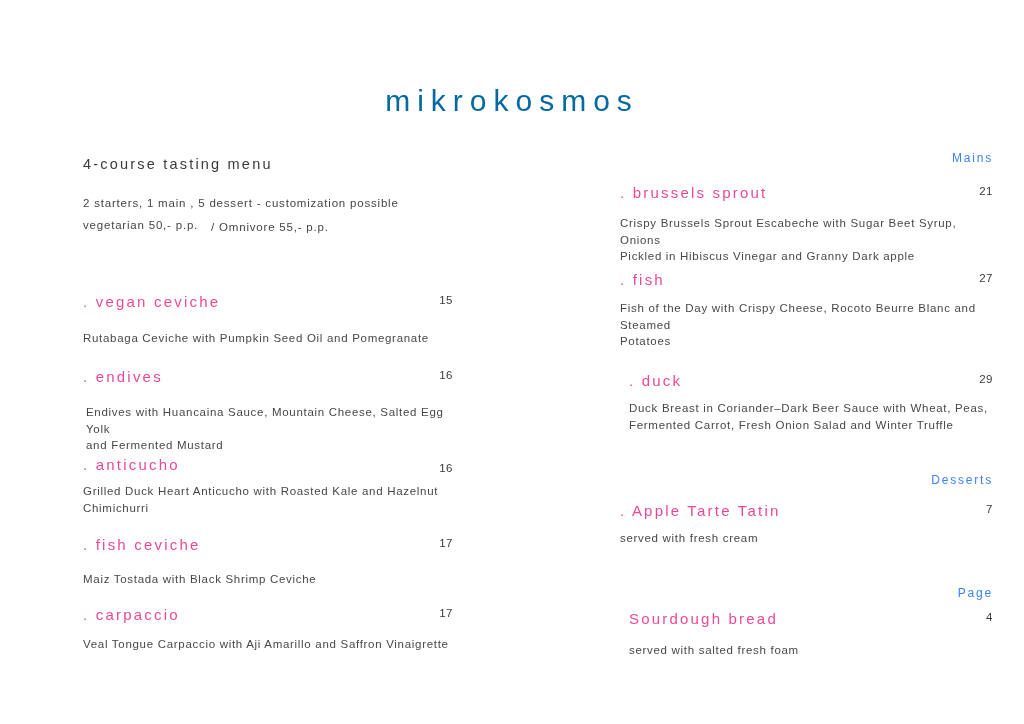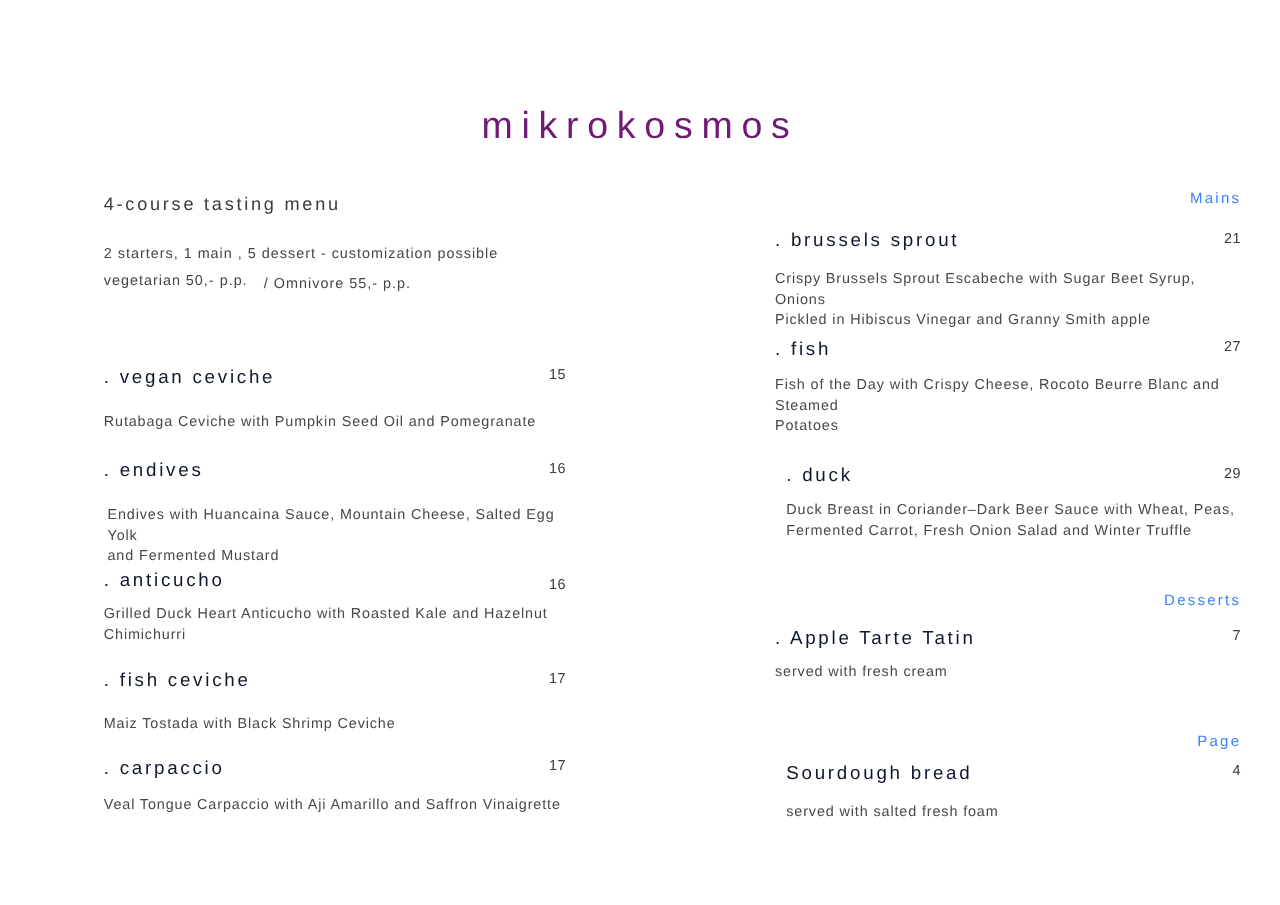--- a/index.html
+++ b/index.html
@@ -14,21 +14,21 @@
   }
   .title {
     position: absolute;
     top: 84px;
     left: 0;
     width: 100%;
     text-align: center;
     font-size: 30px;
     font-weight: 400;
     letter-spacing: 7px;
-    color: #701a75;
+    color: #0369a1;
   }
   .col { position: absolute; top: 16px; height: 100%; margin-left: 28px; }
   .col-left  { left: 55px;  width: 370px; }
   .col-right { left: 592px; width: 373px; }
   .abs { position: absolute; left: 0; right: 0; }
   .heading {
     font-size: 14.5px;
     letter-spacing: 2.2px;
     color: #3a3a3a;
   }
@@ -41,21 +41,21 @@
   .section-label {
     font-size: 12px;
     letter-spacing: 1.8px;
     color: #3b82f6;
     text-align: right;
   }
   .row { display: flex; justify-content: space-between; align-items: flex-start; }
   .item-name {
     font-size: 15px;
     letter-spacing: 2.2px;
-    color: #0f172a;
+    color: #ec4899;
   }
   .item-price {
     font-size: 11.5px;
     letter-spacing: 0.5px;
     color: #3a3a3a;
     padding-top: 1px;
     white-space: nowrap;
   }
   .desc {
     font-size: 11.5px;
@@ -122,21 +122,21 @@
 
   <div class="col col-right">
 
     <div class="section-label abs" style="top:135px">Mains</div>
 
     <div class="row abs" style="top:168px">
       <span class="item-name">. brussels sprout</span>
       <span class="item-price">21</span>
     </div>
     <div class="desc abs" style="top:199px">Crispy Brussels Sprout Escabeche with Sugar Beet Syrup, Onions
-Pickled in Hibiscus Vinegar and Granny Smith apple</div>
+Pickled in Hibiscus Vinegar and Granny Dark apple</div>
 
     <div class="row abs" style="top:255px">
       <span class="item-name">. fish</span>
       <span class="item-price">27</span>
     </div>
     <div class="desc abs" style="top:284px">Fish of the Day with Crispy Cheese, Rocoto Beurre Blanc and Steamed
 Potatoes</div>
 
     <div class="row abs" style="top:356px">
       <span class="item-name indent">. duck</span>

